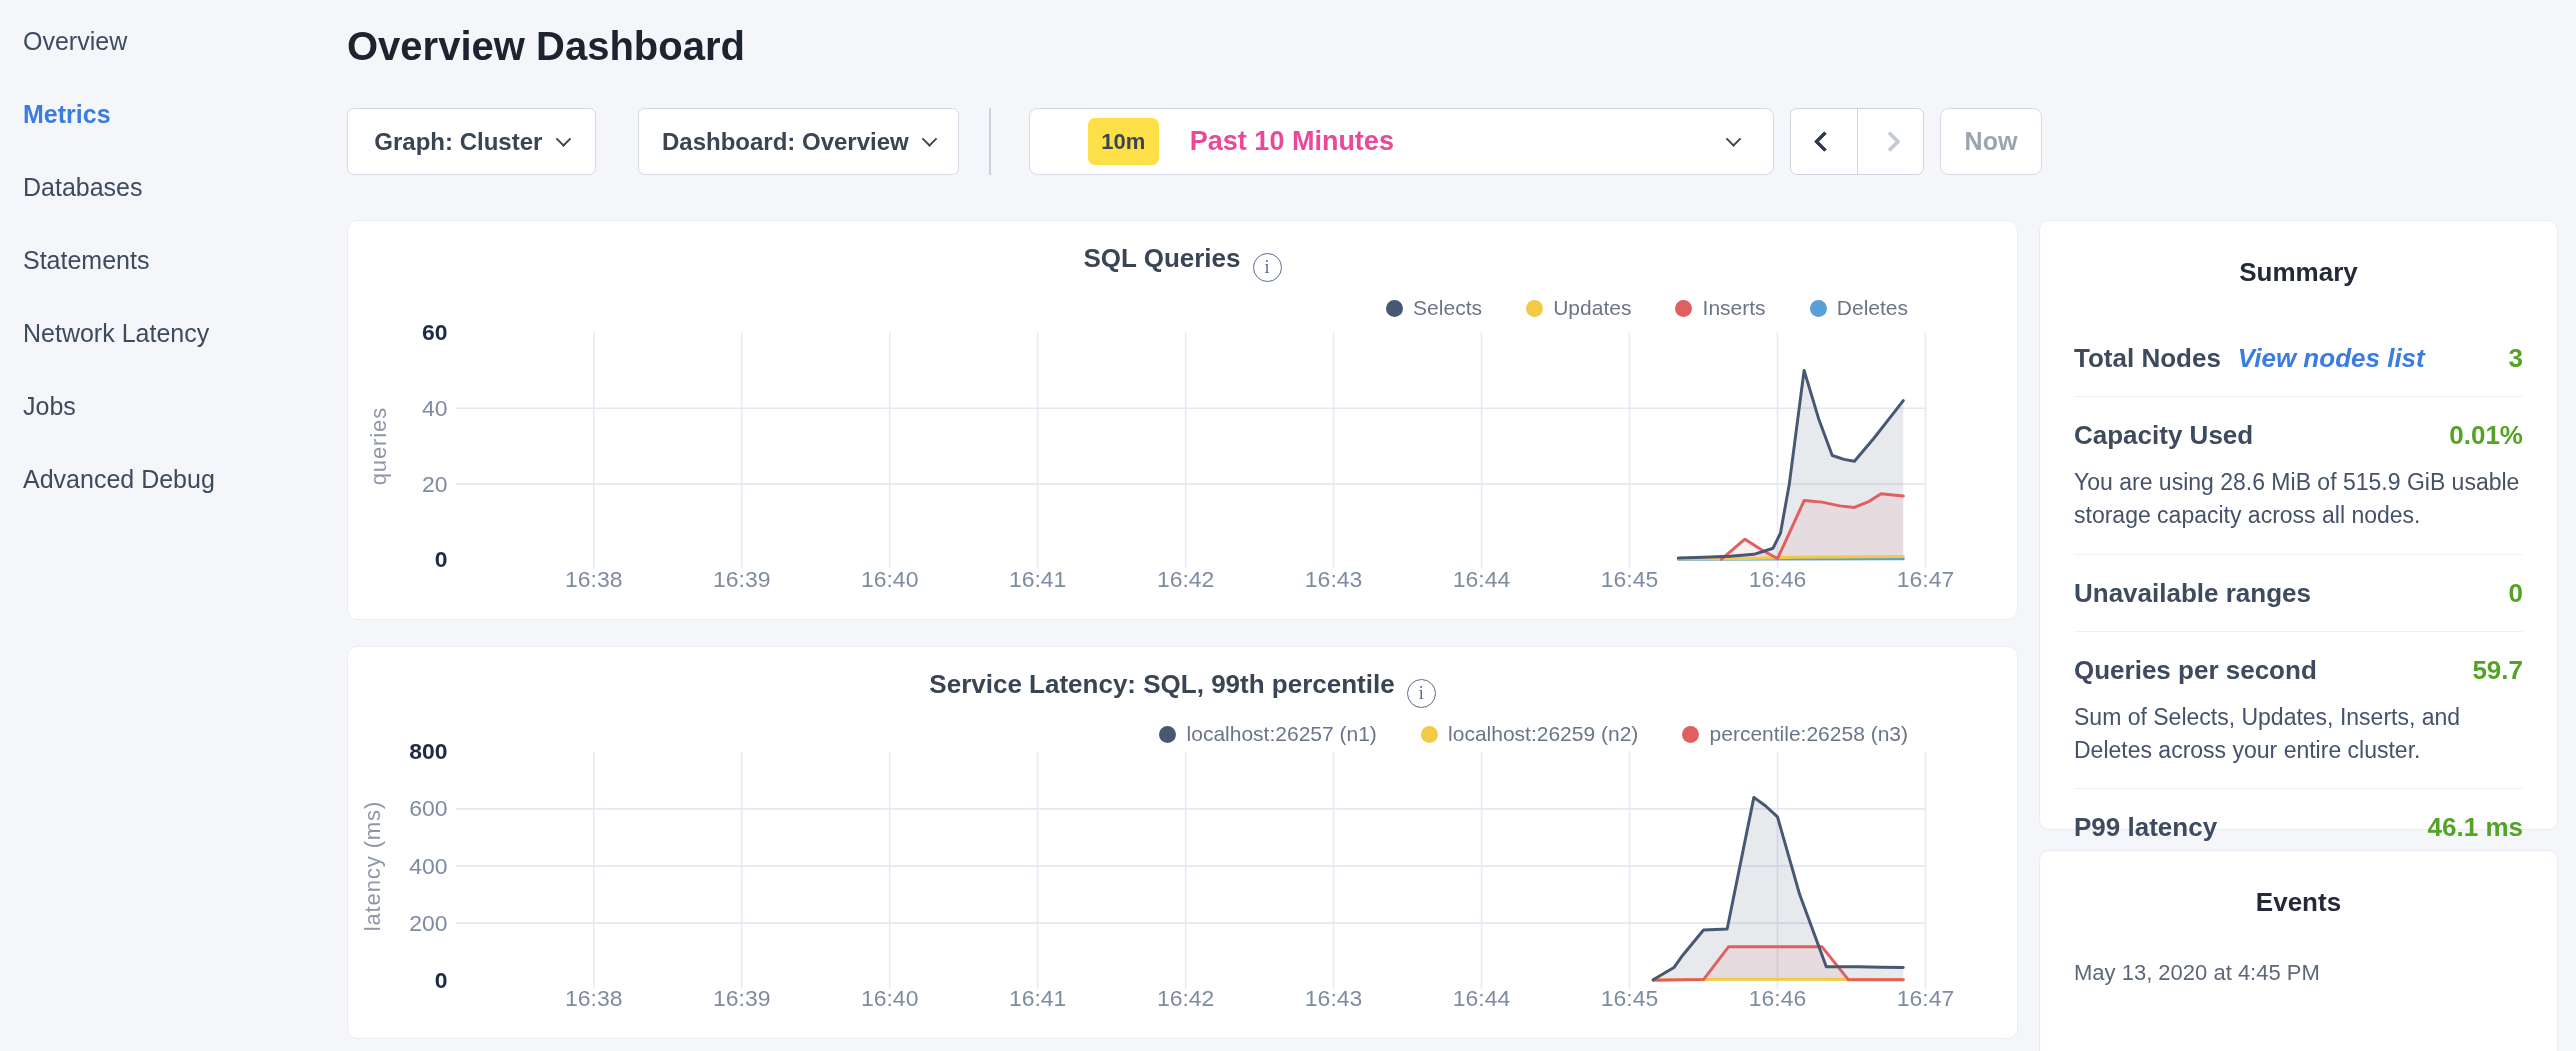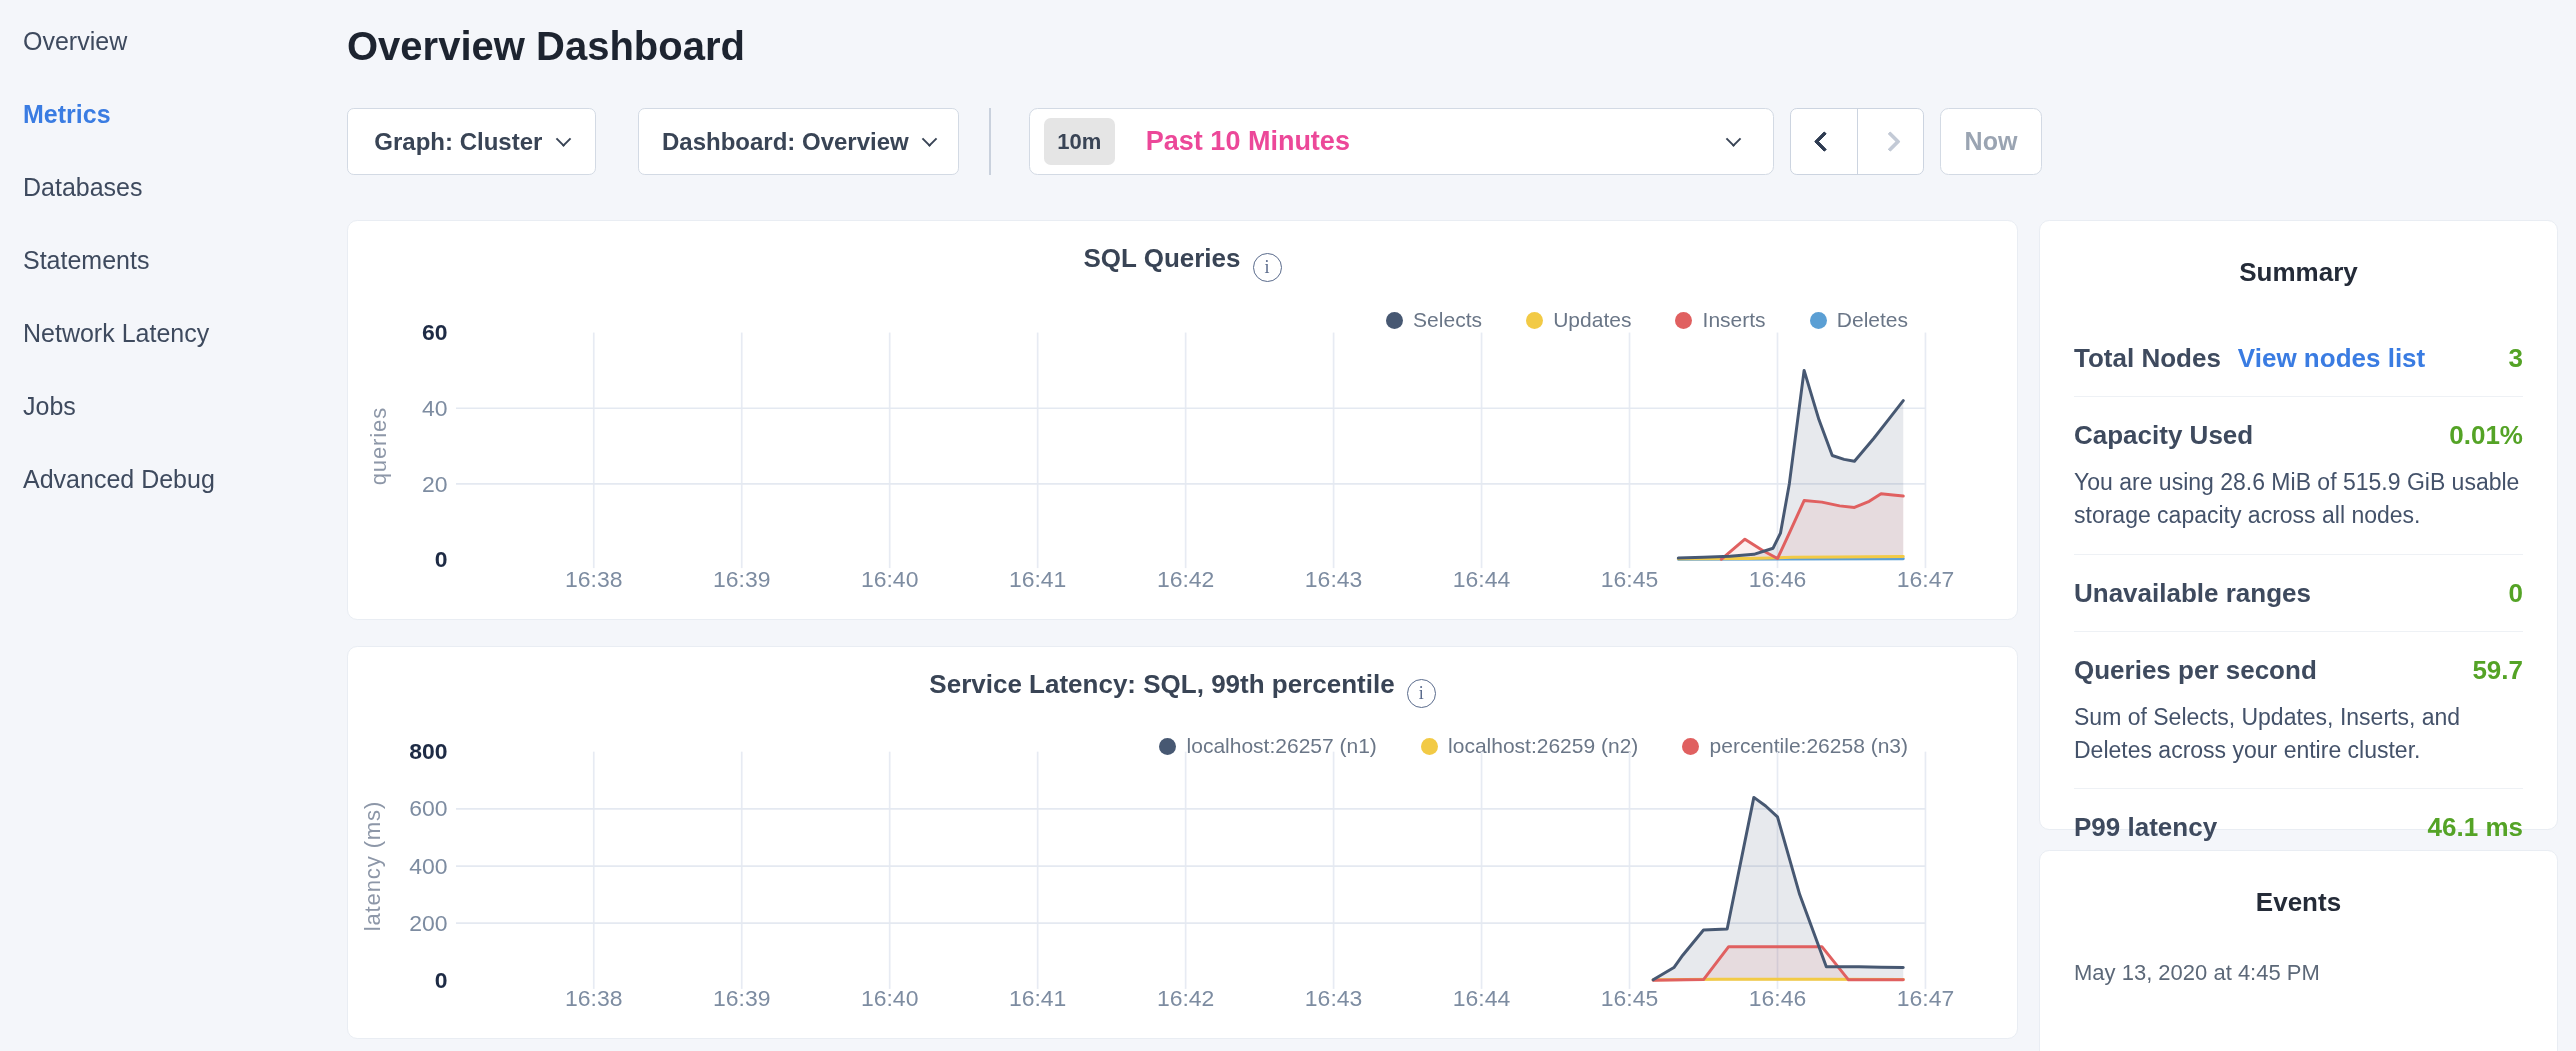--- a/index.html
+++ b/index.html
@@ -19,53 +19,53 @@
   #page-title { position:absolute; left:0; top:24px; font-size:40px; font-weight:700; color:#1d2430; }
   
   .ctl { position:absolute; top:108px; height:67px; background:#fff; border:1.7px solid #d3dae4; border-radius:6.8px;
          display:flex; align-items:center; justify-content:center; font-size:24px; font-weight:700; color:#394455; cursor:pointer; }
   #graph-btn { left:0; width:249px; }
   #dashboard-btn { left:291px; width:321px; }
   .chev-down { width:11px; height:11px; border-right:2.6px solid #394455; border-bottom:2.6px solid #394455;
                transform:rotate(45deg) translate(-1.7px,-1.7px); margin-left:15.3px; display:inline-block; }
   #ctl-divider { position:absolute; left:642px; top:108px; width:1.7px; height:67px; background:#c9d1dd; }
   #time-btn { left:682px; width:745px; justify-content:flex-start; padding:0 34px 0 13.6px; border-radius:8.5px; }
-  #time-badge { background:#e5e5e5; color:#394455; font-size:22px; font-weight:700; border-radius:6.8px; padding:10.2px 13.6px; }
+  #time-badge { background:#fde047; color:#394455; font-size:22px; font-weight:700; border-radius:6.8px; padding:10.2px 13.6px;margin-left:44px; }
   #time-label { margin-left:31px; font-size:27px; color:#ec4899; }
   #time-chev { margin-left:auto; }
   #arrow-group { position:absolute; left:1443px; top:108px; width:134px; height:67px; background:#fff;
                  border:1.7px solid #ccd4e0; border-radius:6.8px; display:flex; }
   .arrow-seg { width:50%; display:flex; align-items:center; justify-content:center; cursor:pointer; }
   .arrow-seg + .arrow-seg { border-left:1.7px solid #ccd4e0; }
   .chev-left { width:14.5px; height:14.5px; border-left:4.3px solid #2f3c52; border-bottom:4.3px solid #2f3c52; transform:rotate(45deg); border-radius:1.7px; }
   .chev-right { width:14.5px; height:14.5px; border-right:4.3px solid #c3cad6; border-top:4.3px solid #c3cad6; transform:rotate(45deg); border-radius:1.7px; }
   #now-btn { left:1593px; width:102px; color:#9aa4b2; font-size:25px; border-radius:8.5px; }
   
   .chart-card { position:absolute; left:0; width:1671px; background:#fff; border:1.7px solid #e9edf3; border-radius:10.2px; }
   #chart-card-1 { top:220px; height:400px; }
   #chart-card-2 { top:646px; height:393px; }
   .chart-title-row { position:absolute; left:0; right:0; top:22px; text-align:center; font-size:26px; font-weight:700; color:#394455; }
   .info-icon { display:inline-flex; align-items:center; justify-content:center; width:29px; height:29px; margin-left:12px;
                border:1.7px solid #5a6b8c; border-radius:50%; font-size:18px; font-weight:400; color:#5a6b8c;
                vertical-align:-6px; font-family:"Liberation Serif", serif; cursor:pointer; }
-  .legend { position:absolute; right:109px; top:75px; display:flex; gap:44px; align-items:center;margin-top:12px; }
+  .legend { position:absolute; right:109px; top:75px; display:flex; gap:44px; align-items:center; }
   .legend-item { display:flex; align-items:center; gap:10.2px; font-size:21px; color:#6a7687; cursor:pointer; }
   .legend-dot { width:17px; height:17px; border-radius:50%; }
   .plot-svg { position:absolute; left:0; top:0; }
   
   #right-col { position:absolute; left:2039px; top:0; width:519px; }
   .side-card { position:absolute; left:0; width:519px; background:#fff; border:1.7px solid #e9edf3; border-radius:10.2px; padding:25.5px 34px; }
   #summary-card { top:220px; height:610px; }
   #events-card { top:850px; height:340px; }
   .side-card-title { text-align:center; font-size:26px; font-weight:700; color:#242b38; padding:10.2px 0 6.8px 0; }
   .summary-row { padding:23px 0 22px 0; }
   .summary-row + .summary-row { border-top:1.7px solid #eef1f5; }
   .summary-row-main { display:flex; align-items:baseline; }
   .summary-label { font-size:26px; font-weight:700; color:#3e4a5e; }
-  .summary-link { font-size:26px; font-weight:700; color:#3a7ce2; margin-left:17px; cursor:pointer; }
+  .summary-link { font-size:26px; font-weight:700; color:#3a7ce2; margin-left:17px; cursor:pointer;font-style:italic; }
   .summary-value { font-size:26px; font-weight:700; color:#54a326; margin-left:auto; white-space:nowrap; }
   .summary-subtext { font-size:23px; color:#44526a; line-height:1.42; margin-top:15.3px; }
   #summary-rows .summary-row:first-child { margin-top:25.5px; }
   .event-item { margin-top:36px; }
   .event-text { font-size:25px; color:#2a3342; line-height:1.58; }
   .event-time { font-size:22px; color:#5c6878; margin-top:10.2px; }
 </style>
 </head>
 <body>
 

